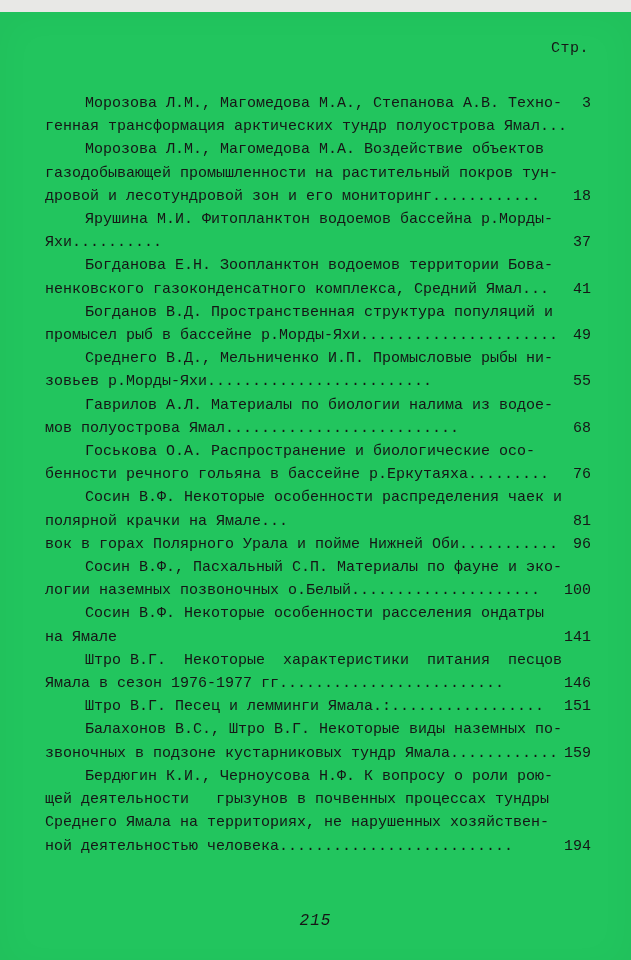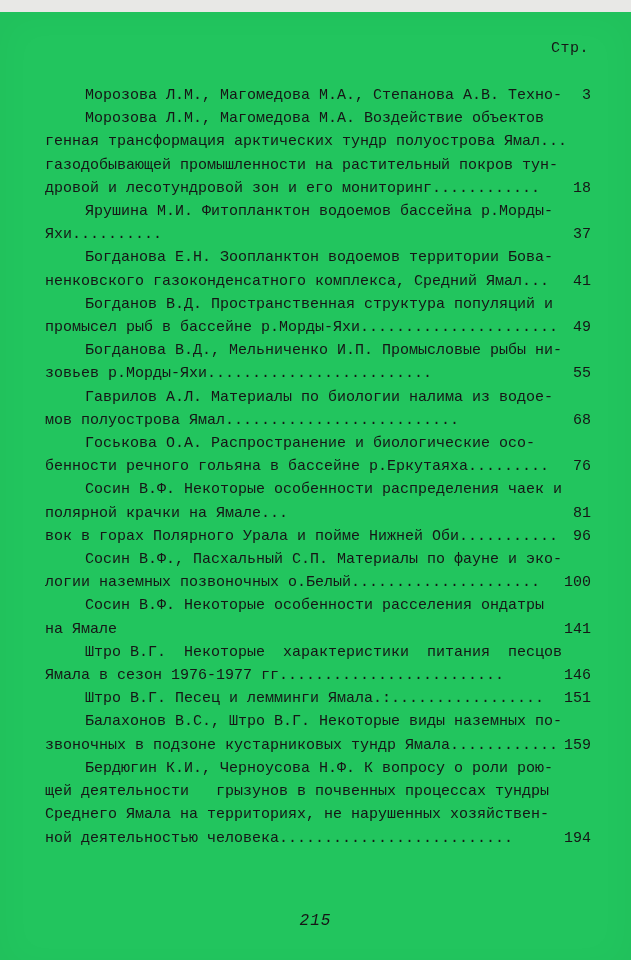--- a/index.html
+++ b/index.html
@@ -20,21 +20,21 @@
   }
   .header-right {
     position: absolute;
     top: 28px;
     right: 42px;
     font-size: 15px;
     letter-spacing: 0.5px;
   }
   .toc {
     position: absolute;
-    top: 72px;
+    top: 80px;
     left: 45px;
     width: 546px;
   }
   .line {
     display: flex;
     align-items: baseline;
     font-size: 15px;
     line-height: 23.2px;
     white-space: pre;
   }
@@ -68,27 +68,27 @@
 <div class="page">
 
   <div class="header-right">Стр.</div>
 
   <div class="toc">
   <div class="line indent">
     <span class="txt">Морозова Л.М., Магомедова М.А., Степанова А.В. Техно-</span>
     <span class="pg">3</span>
   </div>
 
+  <div class="line">
+    <span class="txt">генная трансформация арктических тундр полуострова Ямал...</span>
+    <span class="pg"></span>
+  </div>
+
   <div class="line indent">
     <span class="txt">Морозова Л.М., Магомедова М.А. Воздействие объектов</span>
-    <span class="pg"></span>
-  </div>
-
-  <div class="line">
-    <span class="txt">генная трансформация арктических тундр полуострова Ямал...</span>
     <span class="pg"></span>
   </div>
 
   <div class="line">
     <span class="txt">газодобывающей промышленности на растительный покров тун-</span>
     <span class="pg"></span>
   </div>
 
   <div class="line">
     <span class="txt">дровой и лесотундровой зон и его мониторинг............</span>
@@ -119,21 +119,21 @@
     <span class="txt">Богданов В.Д. Пространственная структура популяций и</span>
     <span class="pg"></span>
   </div>
 
   <div class="line">
     <span class="txt">промысел рыб в бассейне р.Морды-Яхи......................</span>
     <span class="pg">49</span>
   </div>
 
   <div class="line indent">
-    <span class="txt">Богданова В.Д., Мельниченко И.П. Промысловые рыбы ни-</span>
+    <span class="txt">Среднего В.Д., Мельниченко И.П. Промысловые рыбы ни-</span>
     <span class="pg"></span>
   </div>
 
   <div class="line">
     <span class="txt">зовьев р.Морды-Яхи.........................</span>
     <span class="pg">55</span>
   </div>
 
   <div class="line indent">
     <span class="txt">Гаврилов А.Л. Материалы по биологии налима из водое-</span>

